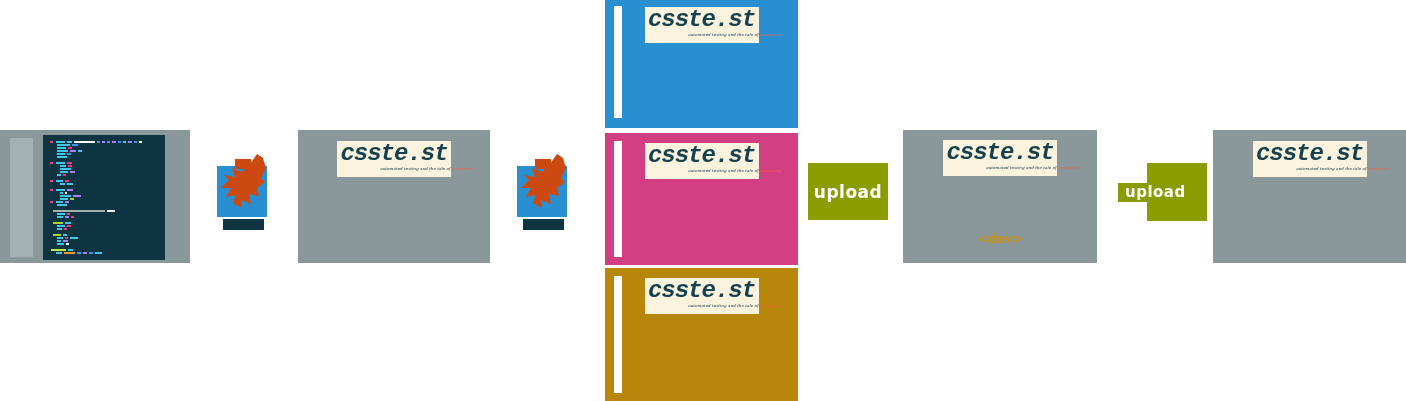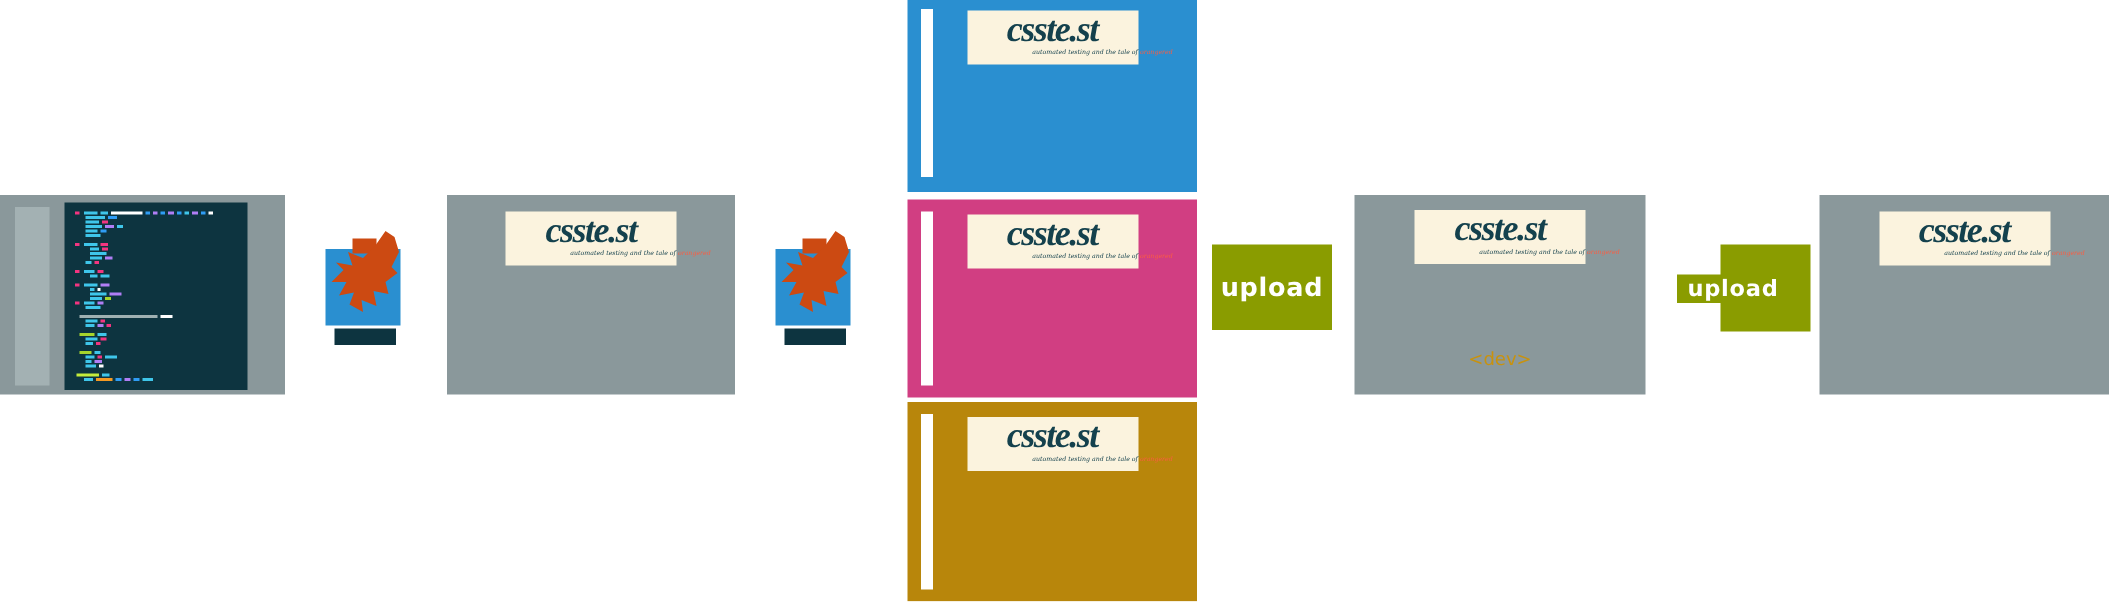--- a/index.html
+++ b/index.html
@@ -36,40 +36,40 @@
   .spine{position:absolute;left:9px;top:8px;bottom:8px;width:8px;background:#ffffff;}
   #vblue .spine{top:6px;bottom:10px;}
 
   
   .logo{position:absolute;left:50%;transform:translateX(-50%);top:11px;width:114px;height:36px;
         background:var(--cream);text-align:center;overflow:visible;}
   #vblue .logo{top:7px;}
   #vpink .logo{top:10px;}
   #vgold .logo{top:10px;}
   #devbox .logo{top:10px;}
-  .logo-title{font-family:Liberation Serif, serif;font-style:italic;font-weight:bold;
+  .logo-title{font-family:Liberation Mono, monospace;font-style:italic;font-weight:bold;
               font-size:24px;line-height:26px;color:var(--teal);letter-spacing:-1px;}
   .logo-tagline{display:block;width:max-content;margin:0 auto;transform:scale(0.52);transform-origin:50% 0;
                 font-family:"DejaVu Serif","Liberation Serif",serif;font-style:italic;font-size:8px;
                 line-height:8px;color:var(--teal);white-space:nowrap;}
   .logo-tagline .accent{color:var(--orangered);}
 
   
   .upload-btn{position:absolute;display:flex;align-items:center;justify-content:center;
               background:var(--olive);color:#fff;font-weight:bold;font-size:17px;letter-spacing:.5px;}
   #upload1{left:808px;top:163px;width:80px;height:57px;}
   #upload2{position:absolute;left:1118px;top:163px;width:89px;height:58px;}
   #upload2 .sq{position:absolute;left:29px;top:0;width:60px;height:58px;background:var(--olive);}
   #upload2 .band{position:absolute;left:0;top:20px;width:40px;height:19px;background:var(--olive);}
   #upload2 .lbl{position:absolute;left:7px;top:20px;height:19px;line-height:19px;color:#fff;
                 font-weight:bold;font-size:15px;letter-spacing:.5px;}
 
   
   .dev-tag{position:absolute;left:50%;transform:translateX(-50%);top:102px;
-           font-size:12px;font-weight:normal;color:var(--devgold);white-space:nowrap;}
+           font-size:12px;font-weight:bold;color:var(--devgold);white-space:nowrap;}
 </style>
 </head>
 <body>
 
 <div id="canvas">
 
   <div class="editor">
     <div class="editor-sidebar"></div>
     <div class="editor-panel">
       <div id="code-lines">

